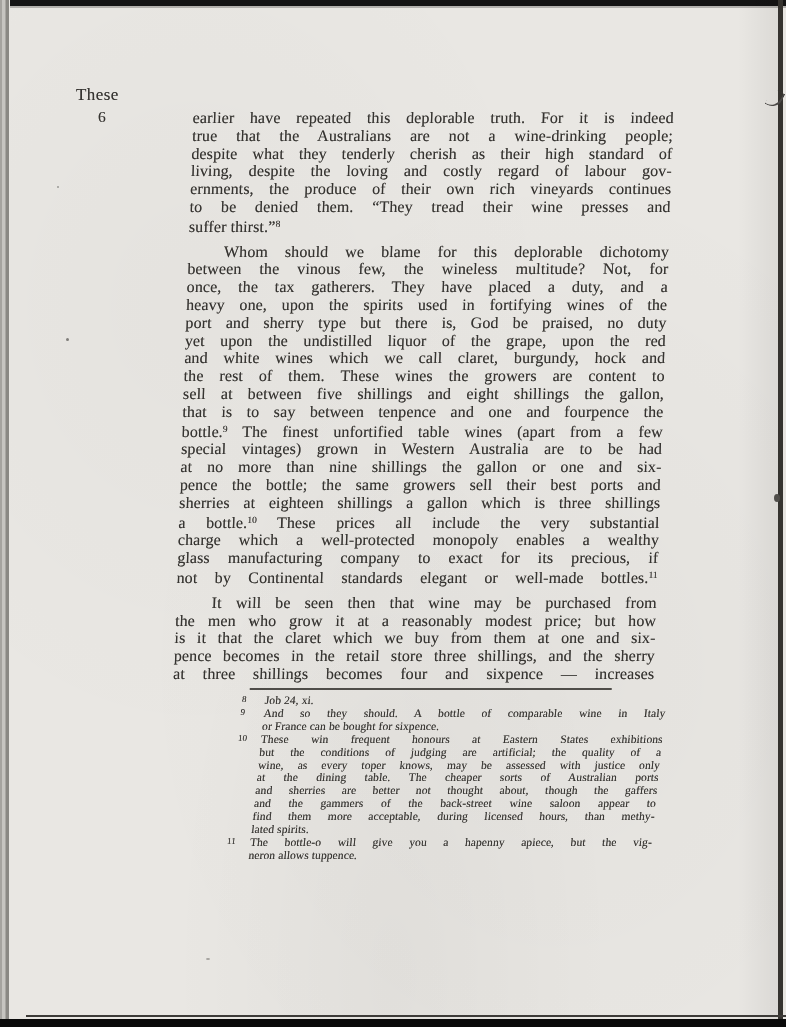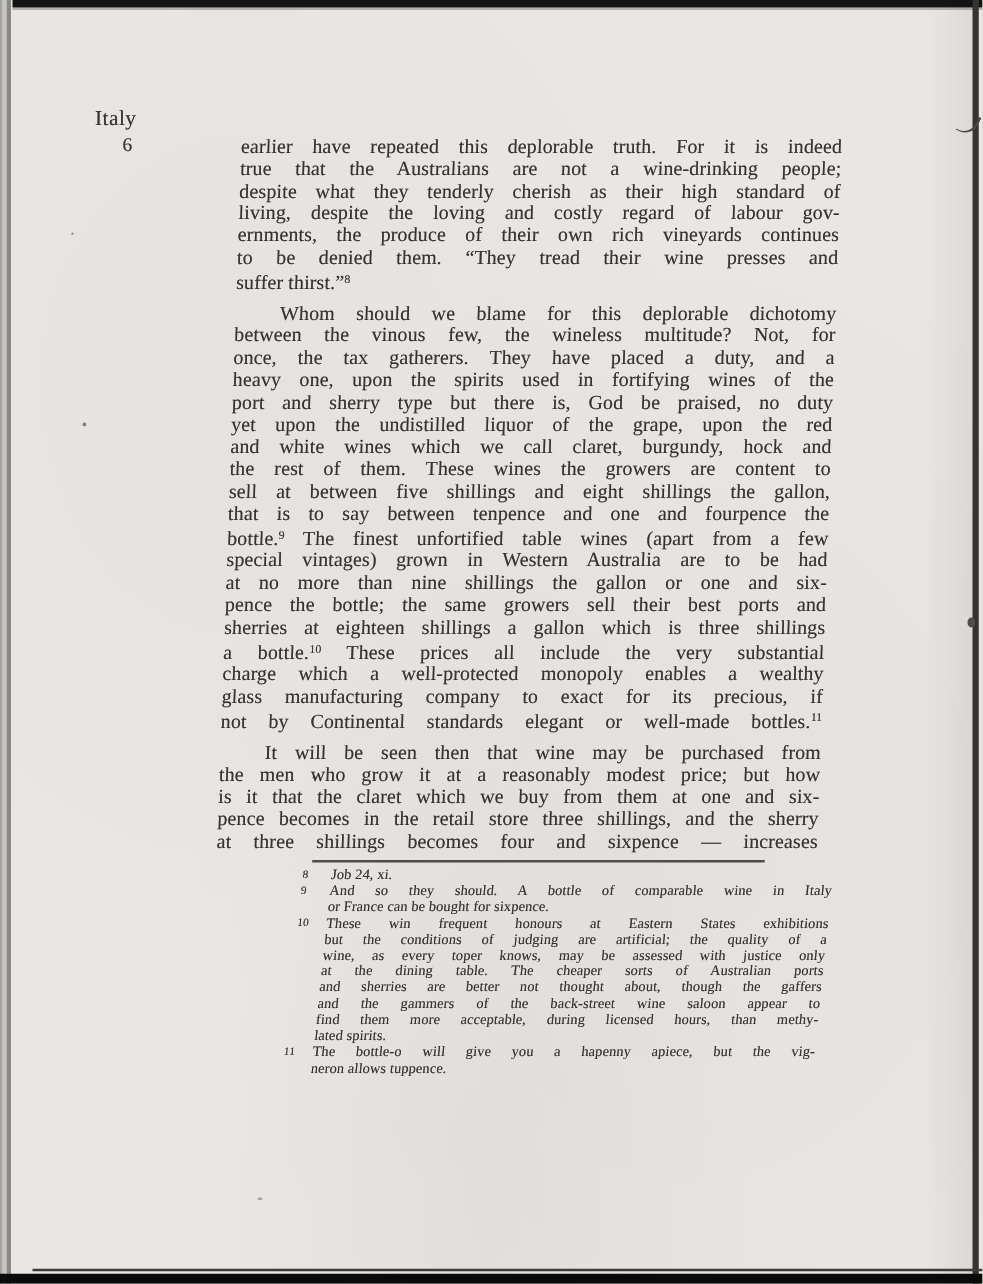--- a/index.html
+++ b/index.html
@@ -75,21 +75,21 @@
   <div class="edge-bottom-line"></div>
   <div class="edge-bottom"></div>
   <div class="mark-hook"></div>
   <div class="speck s1"></div>
   <div class="speck s2"></div>
   <div class="speck s3"></div>
   <div class="speck s4"></div>
   <div class="speck s5"></div>
 
   <div class="page-label">
-    <div>Italy</div>
+    <div>These</div>
     <div class="num">6</div>
   </div>
 
   <div class="content">
     <div>
         <div class="para">
           <div class="line">earlier have repeated this deplorable truth.  For it is indeed</div>
           <div class="line">true that the Australians are not a wine-drinking people;</div>
           <div class="line">despite what they tenderly cherish as their high standard of</div>
           <div class="line">living, despite the loving and costly regard of labour gov-</div>

